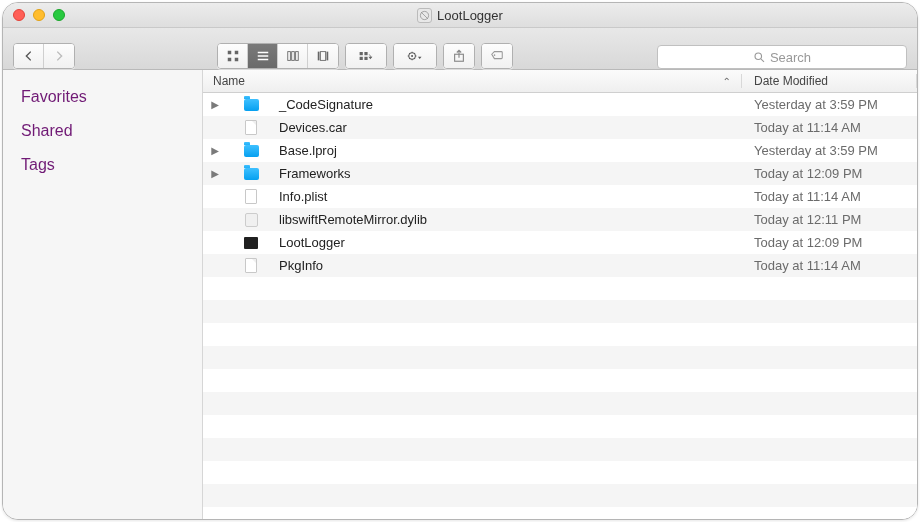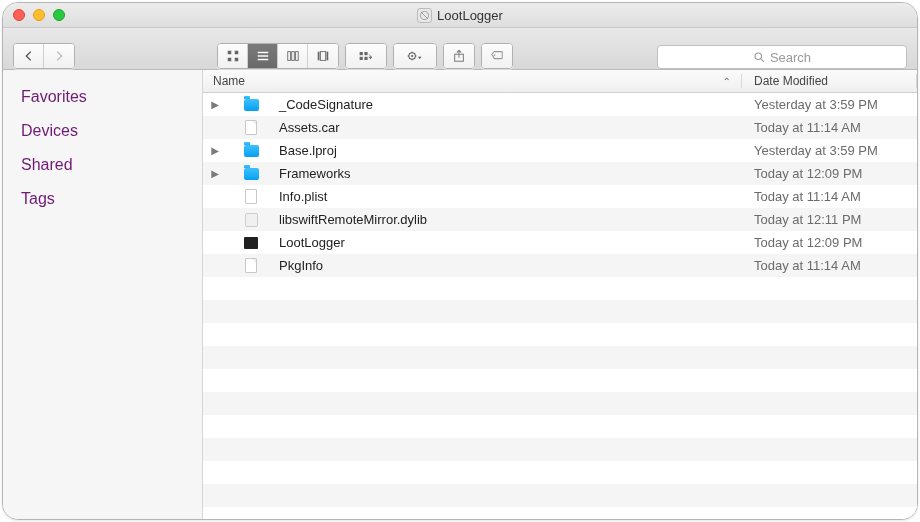--- a/index.html
+++ b/index.html
@@ -350,21 +350,20 @@
           <circle cx="6.5" cy="6.5" r="4" fill="none" stroke="#999" stroke-width="1.4"></circle>
           <line x1="10" y1="10" x2="13.5" y2="13.5" stroke="#999" stroke-width="1.4"></line>
         </svg>
       <span>Search</span>
     </div>
   </div>
 
   <div class="content">
     <div class="sidebar">
       <div class="sidebar-item"><span>Favorites</span></div>
-      <div class="sidebar-item"><span>Devices</span></div>
       <div class="sidebar-item"><span>Shared</span></div>
       <div class="sidebar-item"><span>Tags</span></div>
     </div>
 
     <div class="filepane">
       <div class="col-headers">
         <div class="col-name">
           <span>Name</span>
           <span class="sort-chevron">⌃</span>
         </div>
@@ -384,21 +383,21 @@
             </div>
             <div class="cell-date">Yesterday at 3:59 PM</div>
           </div>
           <div class="row">
             <div class="cell-name">
               <span class="disclosure"></span>
               <span class="indent"></span>
               <span class="ficon">
                 <div class="file-icon"></div>
               </span>
-              <span class="fname">Assets.car</span>
+              <span class="fname">Devices.car</span>
             </div>
             <div class="cell-date">Today at 11:14 AM</div>
           </div>
           <div class="row">
             <div class="cell-name">
               <span class="disclosure">▶</span>
               <span class="indent"></span>
               <span class="ficon">
                 <div class="folder-icon"></div>
               </span>

